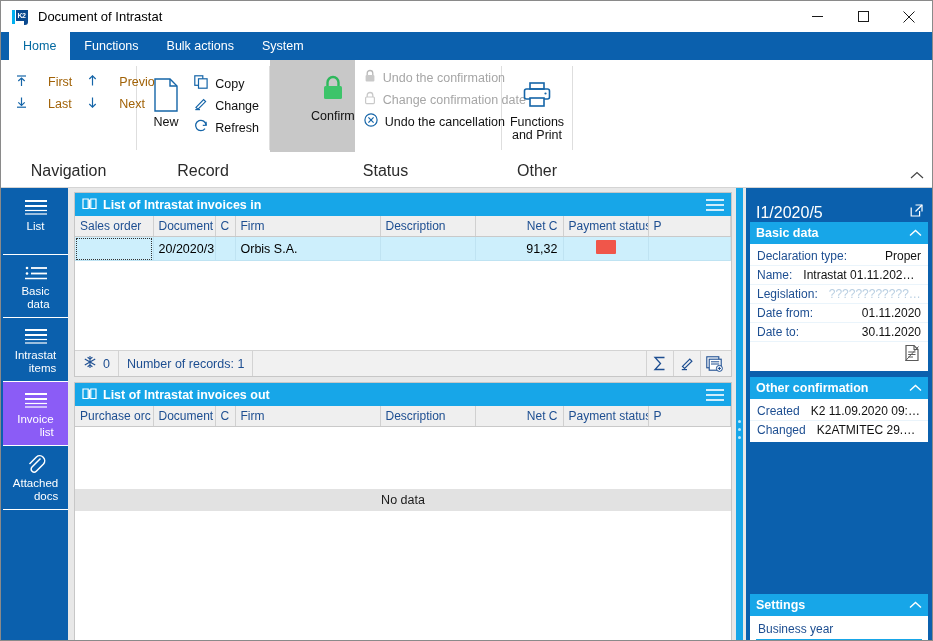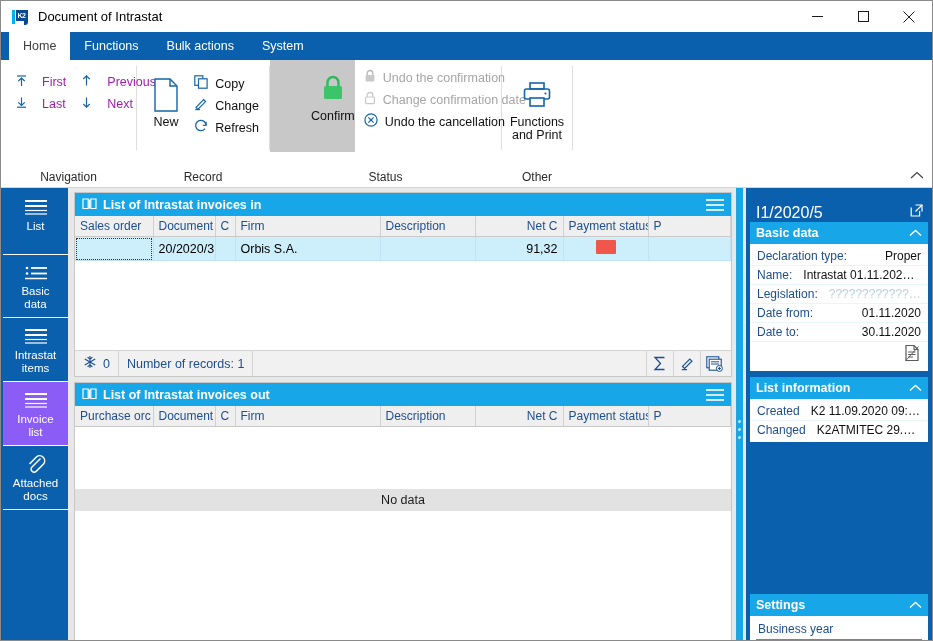--- a/index.html
+++ b/index.html
@@ -28,32 +28,32 @@
   .win-buttons{position:absolute;right:0;top:0;display:flex;height:31px;}
   .win-btn{width:46px;height:31px;display:flex;align-items:center;justify-content:center;
            cursor:default;}
   .win-btn svg{display:block;}
 
   
   .ribbon{background:#0b60ad;position:relative;}
   .ribbon-tabs{display:flex;height:28px;padding-left:8px;box-sizing:border-box;}
   .rtab{padding:0 14px;height:28px;line-height:28px;color:#ffffff;font-size:12.5px;
         cursor:default;}
-  .rtab.active{background:#ffffff;color:#404040;}
+  .rtab.active{background:#ffffff;color:#0369a1;}
   .ribbon-body{background:#ffffff;height:127px;display:flex;position:relative;
                border-bottom:1px solid #d4d4d4;}
   .rgroup{display:flex;flex-direction:column;justify-content:space-between;
           position:relative;box-sizing:border-box;}
   .rgroup-sep{width:1px;background:#dedede;margin:6px 0 28px 0;align-self:stretch;height:84px;}
   .rgroup-items{display:flex;align-items:flex-start;padding:6px 4px 0 4px;flex:1;}
-  .rgroup-label{text-align:center;font-size:12px;color:#2b2b2b;
+  .rgroup-label{text-align:center;font-size:16px;color:#2b2b2b;padding-bottom:6px;
                 height:20px;line-height:20px;}
 
   .nav-col{display:flex;flex-direction:column;gap:2px;padding:6px 2px 0 8px;}
-  .nav-item{display:flex;align-items:center;gap:14px;padding:2px 6px 2px 2px;color:#a21caf;
+  .nav-item{display:flex;align-items:center;gap:20px;padding:2px 6px 2px 2px;color:#a16207;
             font-size:12.5px;cursor:default;white-space:nowrap;}
   .nav-item svg{flex:none;}
 
   .big-btn{display:flex;flex-direction:column;align-items:center;justify-content:flex-start;
            width:62px;padding-top:8px;cursor:default;}
   .big-btn .glyph{height:42px;display:flex;align-items:center;justify-content:center;}
   .big-btn .lbl{font-size:12.5px;color:#111;text-align:center;line-height:13px;}
 
   .mini-col{display:flex;flex-direction:column;gap:3px;padding-top:8px;}
   .mini-item{display:flex;align-items:center;gap:7px;padding:1px 6px 1px 3px;font-size:12.5px;
@@ -65,21 +65,21 @@
 
   
   .body-area{display:flex;height:483px;background:#f0f0f0;position:relative;}
 
   
   .rail{width:67px;background:#0b60ad;padding:1px 0 0 2px;box-sizing:border-box;
         display:flex;flex-direction:column;}
   .rail-item{background:#0b60ad;border-bottom:1px solid #ffffff;
              display:flex;flex-direction:column;align-items:center;justify-content:flex-start;
              padding:7px 2px 6px 2px;color:#ffffff;font-size:11.5px;line-height:13px;
-             text-align:center;cursor:default;box-sizing:border-box;overflow:hidden;}
+             text-align:right;cursor:default;box-sizing:border-box;overflow:hidden;}
   .rail-item.active{background:#8b5cf6;}
   .rail-item .ic{height:22px;display:flex;align-items:center;justify-content:center;}
   .rail-item .tx{margin-top:2px;}
   .rail-filler{flex:1;background:#0b60ad;border-bottom:0;}
 
   
   .center{flex:1;background:#e8e8e8;padding:4px 0 4px 6px;box-sizing:border-box;
           display:flex;flex-direction:column;}
   .panel{background:#ffffff;border:1px solid #c7c7c7;display:flex;flex-direction:column;
          box-sizing:border-box;}
@@ -659,21 +659,21 @@
                 <line x1="4.2" y1="8" x2="11.5" y2="8" stroke="#5a5a5a" stroke-width="1"></line>
                 <line x1="4.2" y1="10.5" x2="11.5" y2="10.5" stroke="#5a5a5a" stroke-width="1"></line>
                 <line x1="4.2" y1="13" x2="9" y2="13" stroke="#5a5a5a" stroke-width="1"></line>
                 <line x1="1.5" y1="16.8" x2="14.5" y2="2.5" stroke="#5a5a5a" stroke-width="1"></line>
               </svg>
           </span>
         </div>
       </div>
 
       <div class="sec-head" style="margin-top:6px">
-        <span>List information</span>
+        <span>Other confirmation</span>
         <span>
           <svg width="13" height="8" viewBox="0 0 13 8">
               <polyline points="1,6.5 6.5,1.5 12,6.5" fill="none" stroke="#fff" stroke-width="1.4"></polyline>
             </svg>
         </span>
       </div>
       <div class="sec-body">
         <div class="kv inline">
           <span class="k">Created</span>
           <span class="v">K2 11.09.2020 09:45:40</span>

